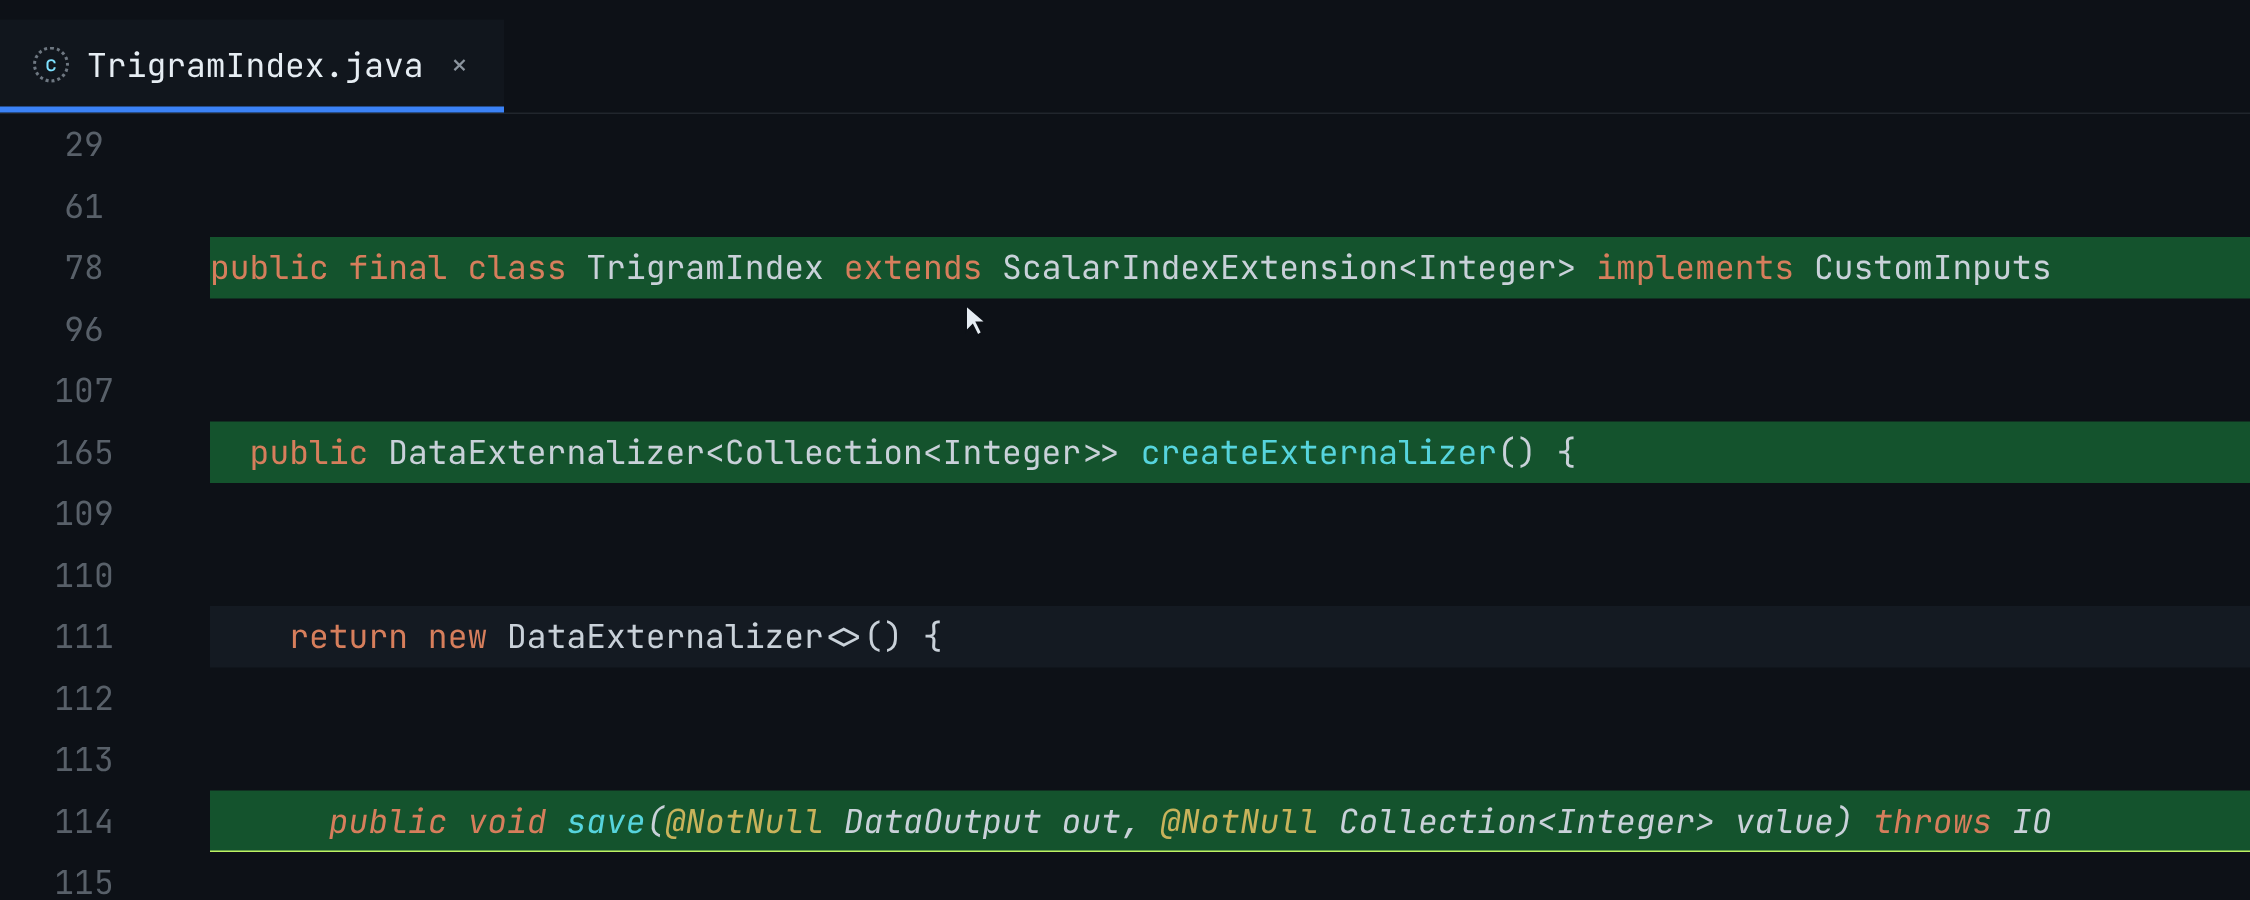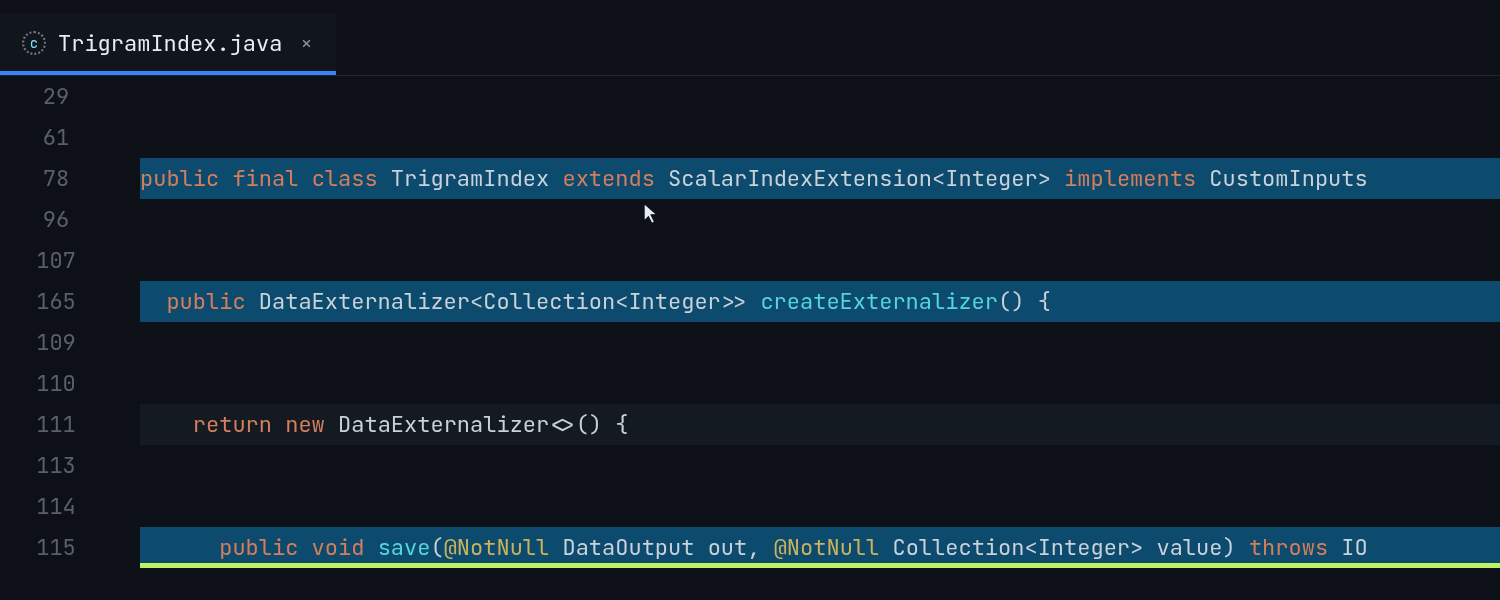--- a/index.html
+++ b/index.html
@@ -57,22 +57,22 @@
     background: #0d1117;
   }
   .gutter div { height: 41px; }
   .code {
     flex: 1;
     white-space: pre;
     background: #0d1117;
     position: relative;
   }
   .code .line { height: 41px; padding-left: 0; }
-  .code .sticky { background: #0c4a6e; }
-  .code .sticky.last { border-bottom: 5px solid #bef264; }
+  .code .sticky { background: #14532d; }
+  .code .sticky.last { border-bottom: 1px solid #bef264; font-style: italic; }
   .code .hl-line { background: #141a22; } 
   .kw   { color: #d67e5c; }
   .fn   { color: #56d4dd; }        
   .ann  { color: #c9b35b; }        
   .punct{ color: #c9d1d9; }
   .ident{ color: #c9d1d9; }
   .cursor-arrow {
     position: absolute;
     left: 502px;
     top: 126px;
@@ -95,20 +95,21 @@
   <div class="gutter">
     <div>29</div>
     <div>61</div>
     <div>78</div>
     <div>96</div>
     <div>107</div>
     <div>165</div>
     <div>109</div>
     <div>110</div>
     <div>111</div>
+    <div>112</div>
     <div>113</div>
     <div>114</div>
     <div>115</div>
   </div>
 
   <div class="code">
     <div class="line sticky"><span class="kw">public</span> <span class="kw">final</span> <span class="kw">class</span> <span class="ident">TrigramIndex</span> <span class="kw">extends</span> <span class="ident">ScalarIndexExtension</span><span class="ident">&lt;Integer&gt;</span> <span class="kw">implements</span> <span class="ident">CustomInputs</span></div>
     <div class="line sticky">  <span class="kw">public</span> <span class="ident">DataExternalizer&lt;Collection&lt;Integer&gt;&gt;</span> <span class="fn">createExternalizer</span><span class="ident">()</span><span class="punct"> {</span></div>
     <div class="line sticky hl-line">    <span class="kw">return</span> <span class="kw">new</span> <span class="ident">DataExternalizer&lt;&gt;() {</span></div>
     <div class="line sticky last">      <span class="kw">public</span> <span class="kw">void</span> <span class="fn">save</span>(<span class="ann">@NotNull</span> <span class="ident">DataOutput out, </span><span class="ann">@NotNull</span> <span class="ident">Collection&lt;Integer&gt; value) </span><span class="kw">throws</span> <span class="ident">IO</span></div>

